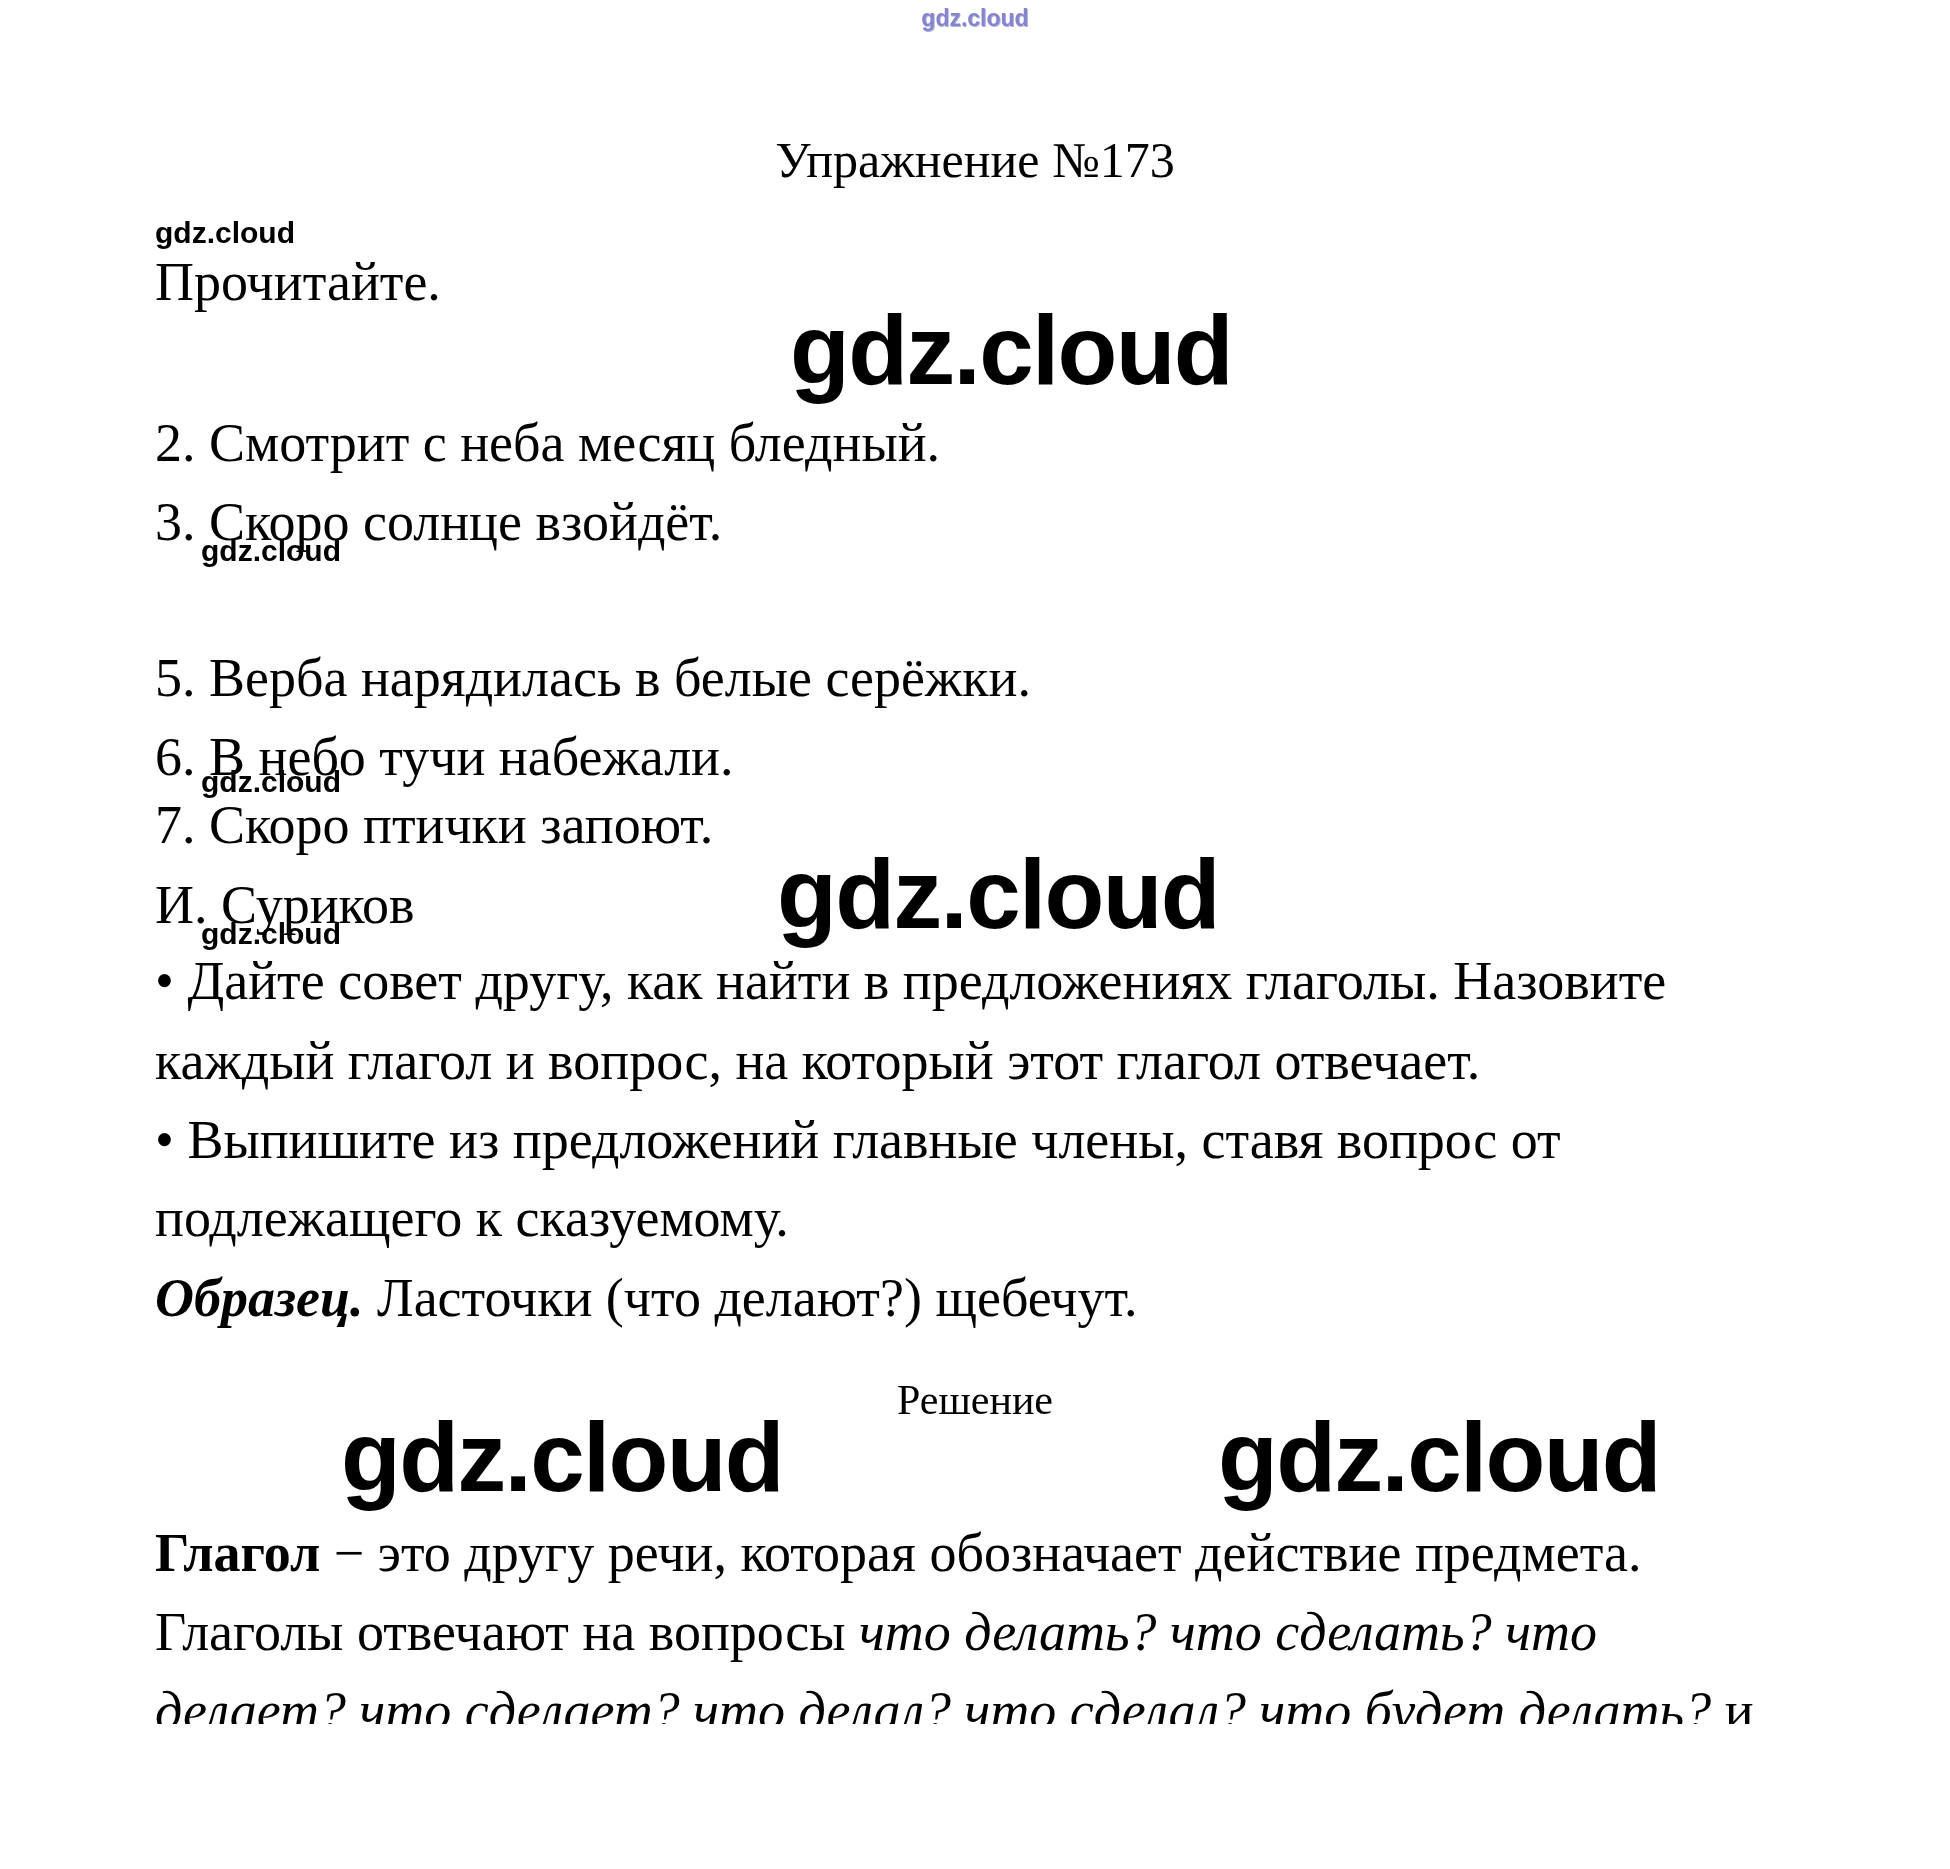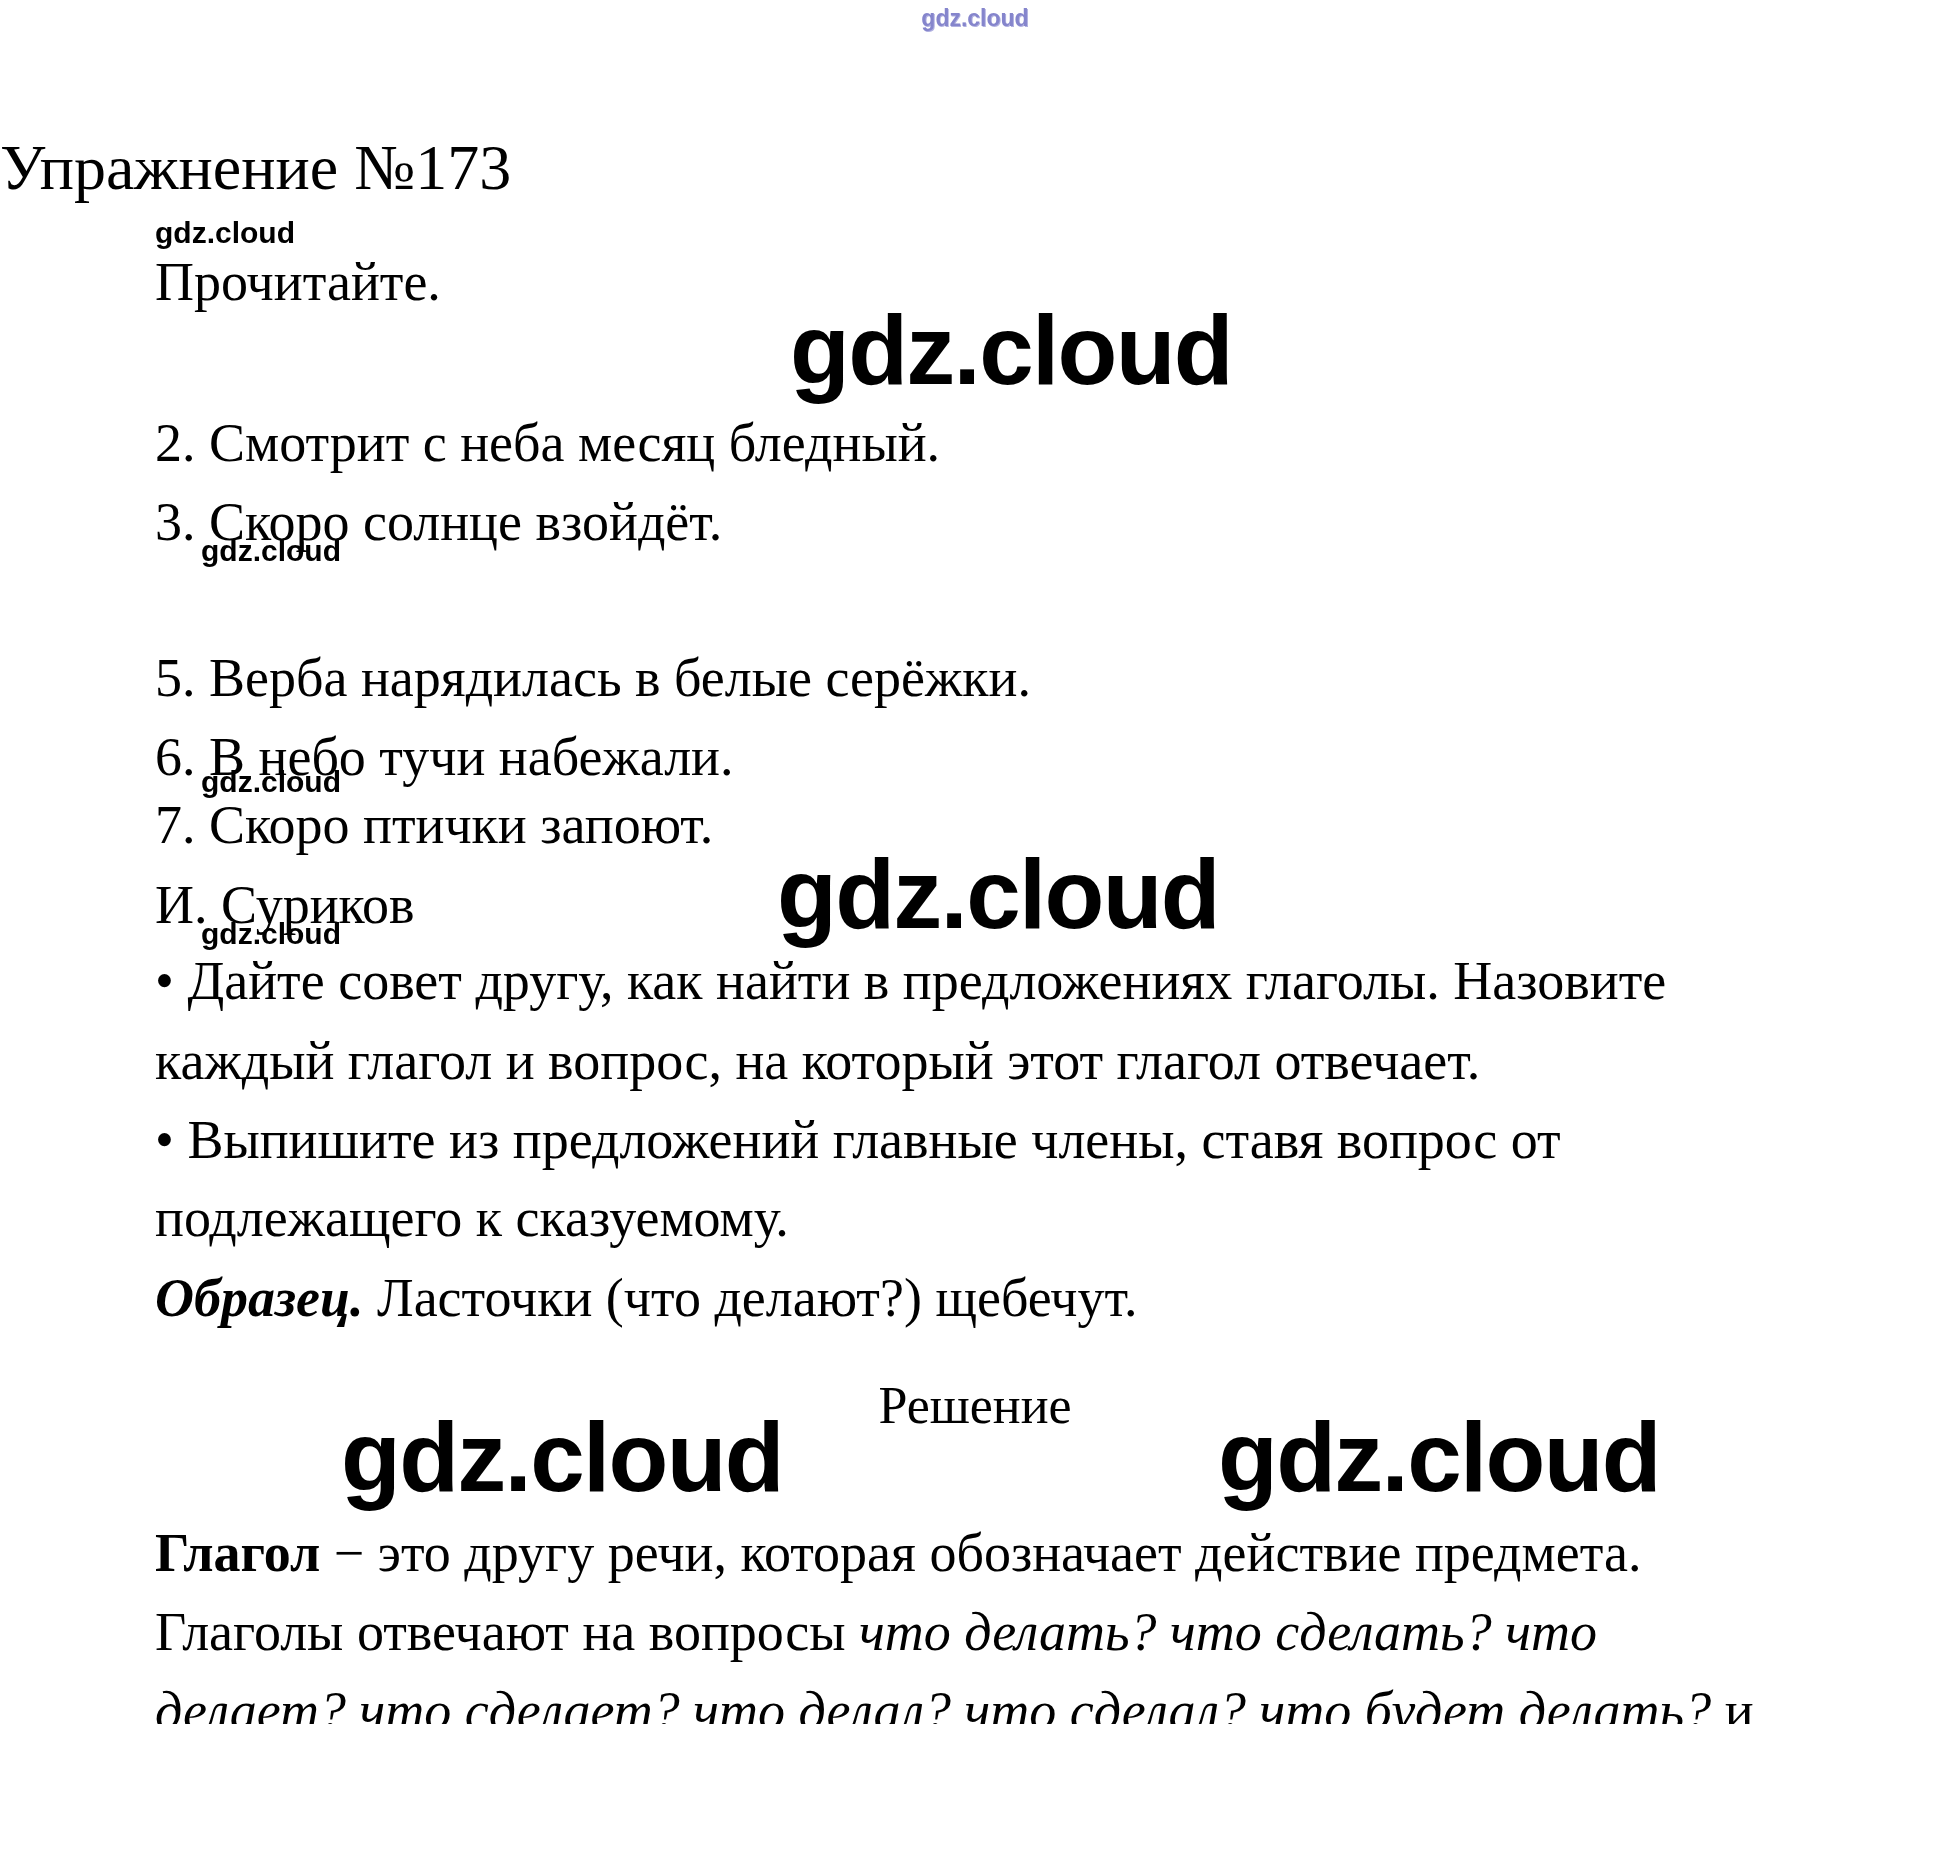--- a/index.html
+++ b/index.html
@@ -20,30 +20,30 @@
     position: absolute;
     font-size: 54px;
     line-height: 1.2;
     white-space: nowrap;
     color: #000000;
   }
   .title {
     position: absolute;
     left: 0;
     right: 0;
-    text-align: left;
-    font-size: 64px;
+    text-align: center;
+    font-size: 50px;
     white-space: nowrap;
   }
   .centered {
     position: absolute;
     left: 0;
     right: 0;
     text-align: center;
-    font-size: 52px;
+    font-size: 42px;
     white-space: nowrap;
   }
   .wm-lg {
     position: absolute;
     font-family: "Liberation Sans", sans-serif;
     font-weight: bold;
     font-size: 98px;
     line-height: 1;
     letter-spacing: -1.7px;
     color: #000000;

